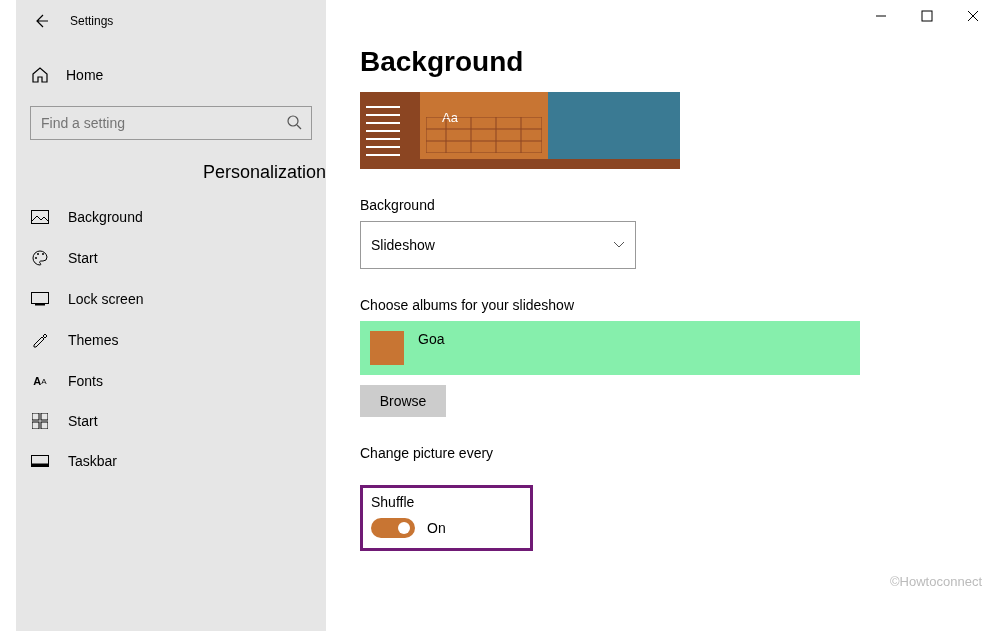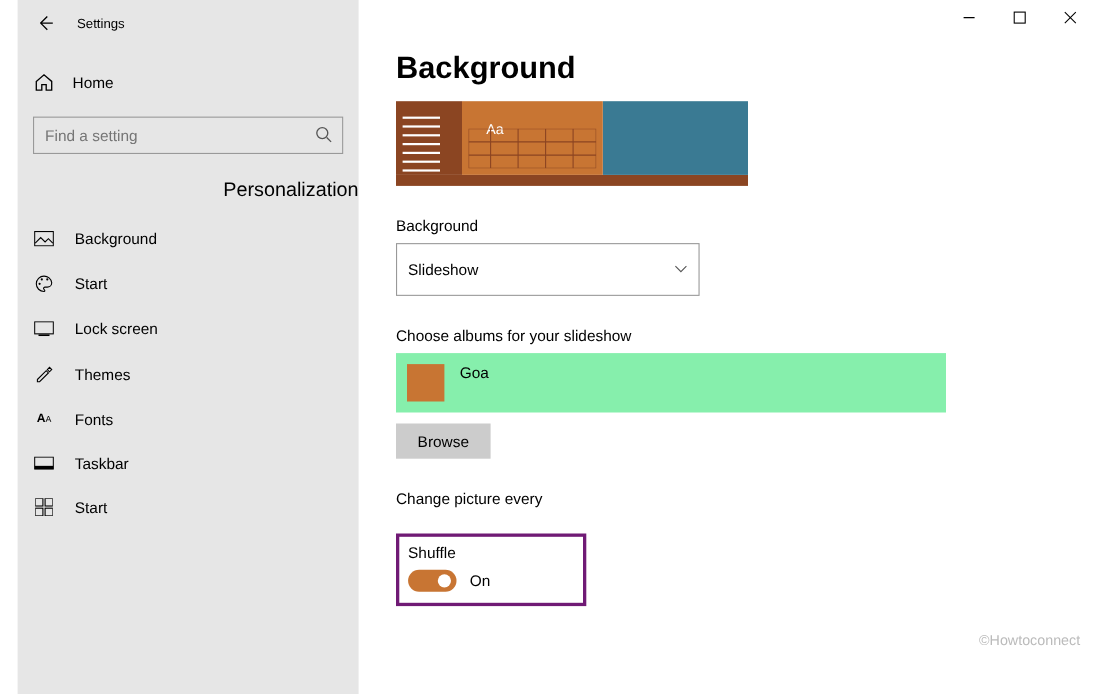--- a/index.html
+++ b/index.html
@@ -119,37 +119,37 @@
     </div>
     <div class="nav-item">
       <span class="icon">
           <span style="font-size:11px;font-weight:600;">A</span>
           <span style="font-size:8px;">A</span>
         </span>
       <span class="label">Fonts</span>
     </div>
     <div class="nav-item">
       <span class="icon">
-          <svg width="18" height="12" viewBox="0 0 18 12">
-            <rect x="0.5" y="0.5" width="17" height="11" fill="none" stroke="#000"></rect>
-            <rect x="0.5" y="8.5" width="17" height="3" fill="#000"></rect>
-          </svg>
-        </span>
-      <span class="label">Taskbar</span>
-    </div>
-    <div class="nav-item">
-      <span class="icon">
           <svg width="16" height="16" viewBox="0 0 16 16">
             <rect x="0" y="0" width="7" height="7" fill="none" stroke="#000"></rect>
             <rect x="9" y="0" width="7" height="7" fill="none" stroke="#000"></rect>
             <rect x="0" y="9" width="7" height="7" fill="none" stroke="#000"></rect>
             <rect x="9" y="9" width="7" height="7" fill="none" stroke="#000"></rect>
           </svg>
         </span>
       <span class="label">Start</span>
+    </div>
+    <div class="nav-item">
+      <span class="icon">
+          <svg width="18" height="12" viewBox="0 0 18 12">
+            <rect x="0.5" y="0.5" width="17" height="11" fill="none" stroke="#000"></rect>
+            <rect x="0.5" y="8.5" width="17" height="3" fill="#000"></rect>
+          </svg>
+        </span>
+      <span class="label">Taskbar</span>
     </div>
   </div>
 
   <div class="main">
     <div class="win-controls">
       <div class="wc-btn">
           <svg width="12" height="12">
             <line x1="1" y1="6" x2="11" y2="6" stroke="#000"></line>
           </svg>
         </div>

